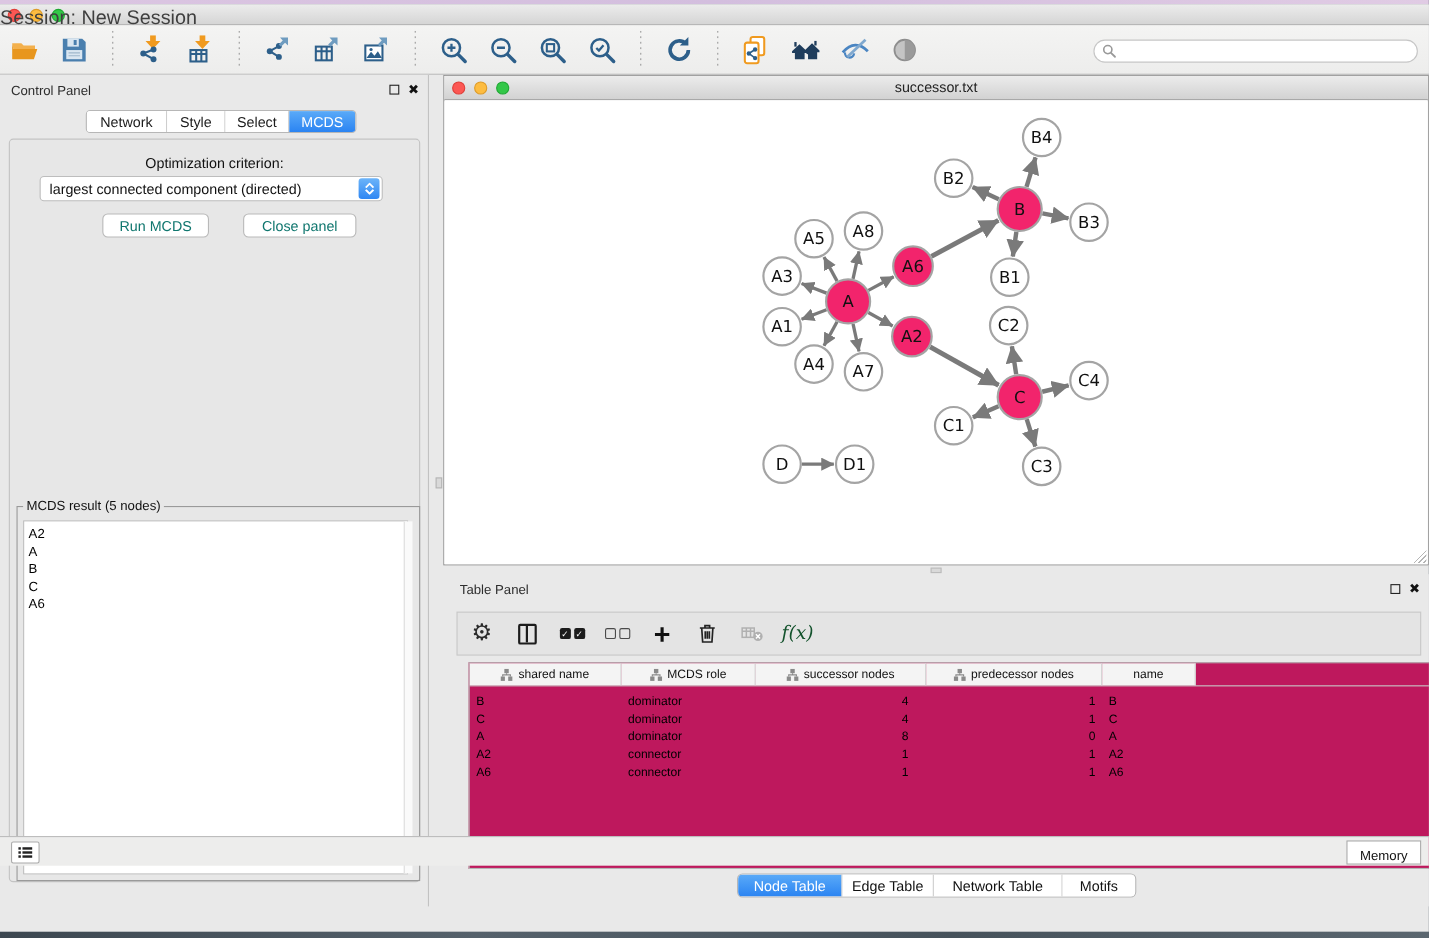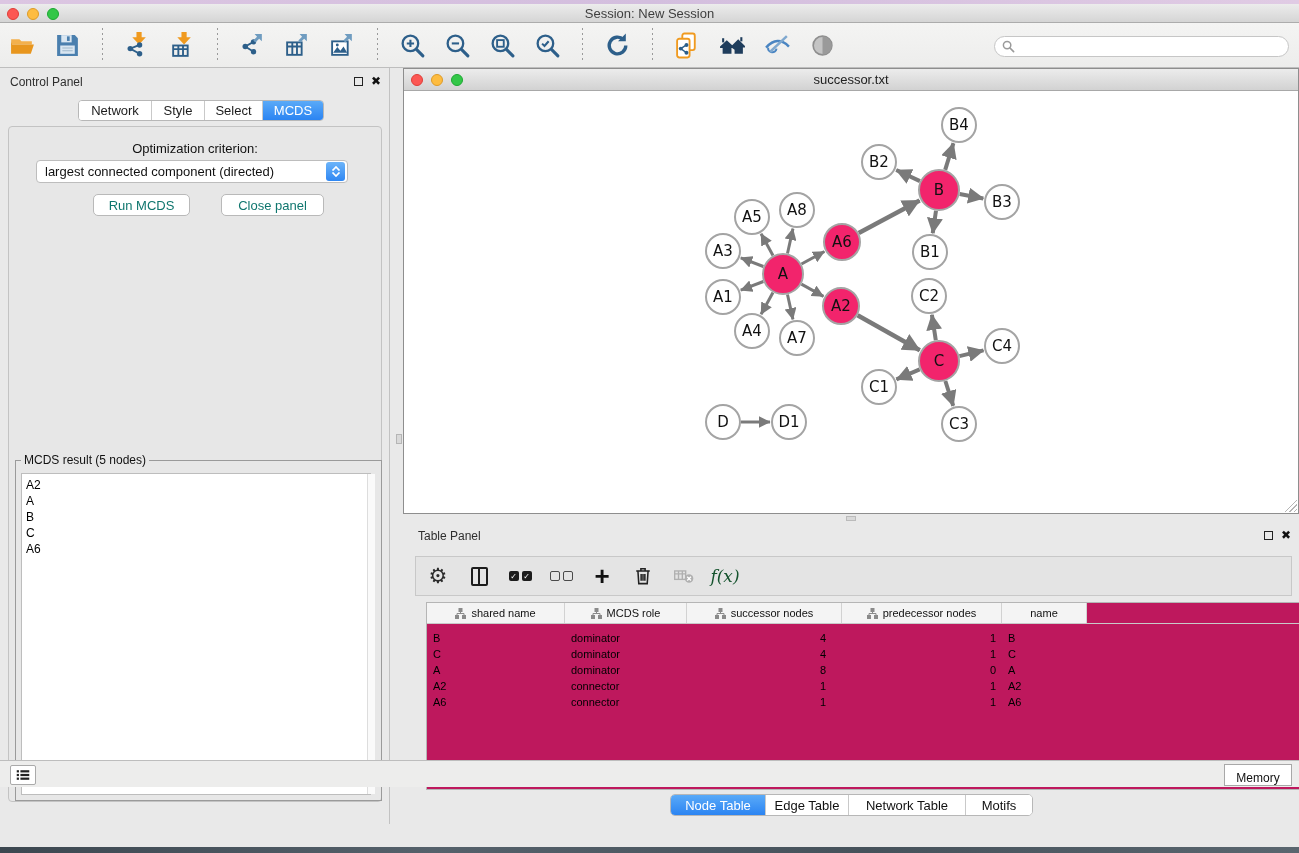--- a/index.html
+++ b/index.html
@@ -8,22 +8,22 @@
   .screen { position:relative; width:1299px; height:853px; }
   .wall-top { position:absolute; left:0; top:0; width:1299px; height:4px;
               background:linear-gradient(90deg,#dcc6e2,#d3bede,#e0cbe4); }
   .wall-bottom { position:absolute; left:0; top:847px; width:1299px; height:6px;
               background:linear-gradient(90deg,#3c4750,#55616b,#46525b,#5a666f); }
   .app { position:absolute; left:0; top:4px; width:1299px; height:843px; background:#e9e9e9; }
 
   
   .titlebar { position:absolute; left:0; top:0; width:100%; height:19px;
               background:linear-gradient(#ececec,#d5d5d5); border-bottom:1px solid #acacac; }
-  .title-text { position:absolute; left:0; right:0; top:2px; text-align:center;
-              font-size:13px; color:#3f3f3f; }
+  .title-text { position:absolute; left:0; right:0; top:2px; text-align:left;
+              font-size:18px; color:#3f3f3f; }
   .lights { position:absolute; left:7px; top:4px; display:flex; gap:8px; }
   .light { width:12px; height:12px; border-radius:50%; }
   .light.red { background:#fc5753; border:1px solid #df3e38; }
   .light.yellow { background:#fdbc40; border:1px solid #de9b27; }
   .light.green { background:#33c748; border:1px solid #1da832; }
 
   
   .toolbar { position:absolute; left:0; top:19px; width:100%; height:45px;
              background:linear-gradient(#f4f4f3,#ededec); border-bottom:1px solid #bebebe;
              display:flex; align-items:center; }
@@ -75,21 +75,21 @@
   .result-item { line-height:16px; }
   .result-track { position:absolute; right:6px; top:13px; width:8px; height:320px;
                   background:#fafafa; border-left:1px solid #ddd; }
 
   
   .net-window { position:absolute; left:403px; top:64px; width:896px; height:446px;
                 border:1px solid #8e8e8e; background:#fff; }
   .net-titlebar { position:absolute; left:0; top:0; width:100%; height:22px;
                   background:linear-gradient(#ececec,#d2d2d2); border-bottom:1px solid #a8a8a8; }
   .net-title { position:absolute; left:0; right:0; top:3px; text-align:center; font-size:13px; color:#222; }
-  .net-body { position:absolute; left:0; top:23px; width:894px; height:421px; background:#fff; overflow:hidden;padding-left:12px; }
+  .net-body { position:absolute; left:0; top:23px; width:894px; height:421px; background:#fff; overflow:hidden; }
   .resize-grip { position:absolute; right:1px; bottom:1px; width:14px; height:14px;
                  background:repeating-linear-gradient(135deg, transparent 0 2px, #b5b5b5 2px 3px);
                  clip-path:polygon(100% 0, 100% 100%, 0 100%); }
   .splitter-v { position:absolute; left:396px; top:430px; width:6px; height:10px;
                 background:#d9d9d9; border:1px solid #b5b5b5; }
   .splitter-h { position:absolute; left:846px; top:512px; width:10px; height:5px;
                 background:#d9d9d9; border:1px solid #bbb; }
 
   
   .table-panel { position:absolute; left:403px; top:518px; width:896px; height:302px; background:#e9e9e9; }

